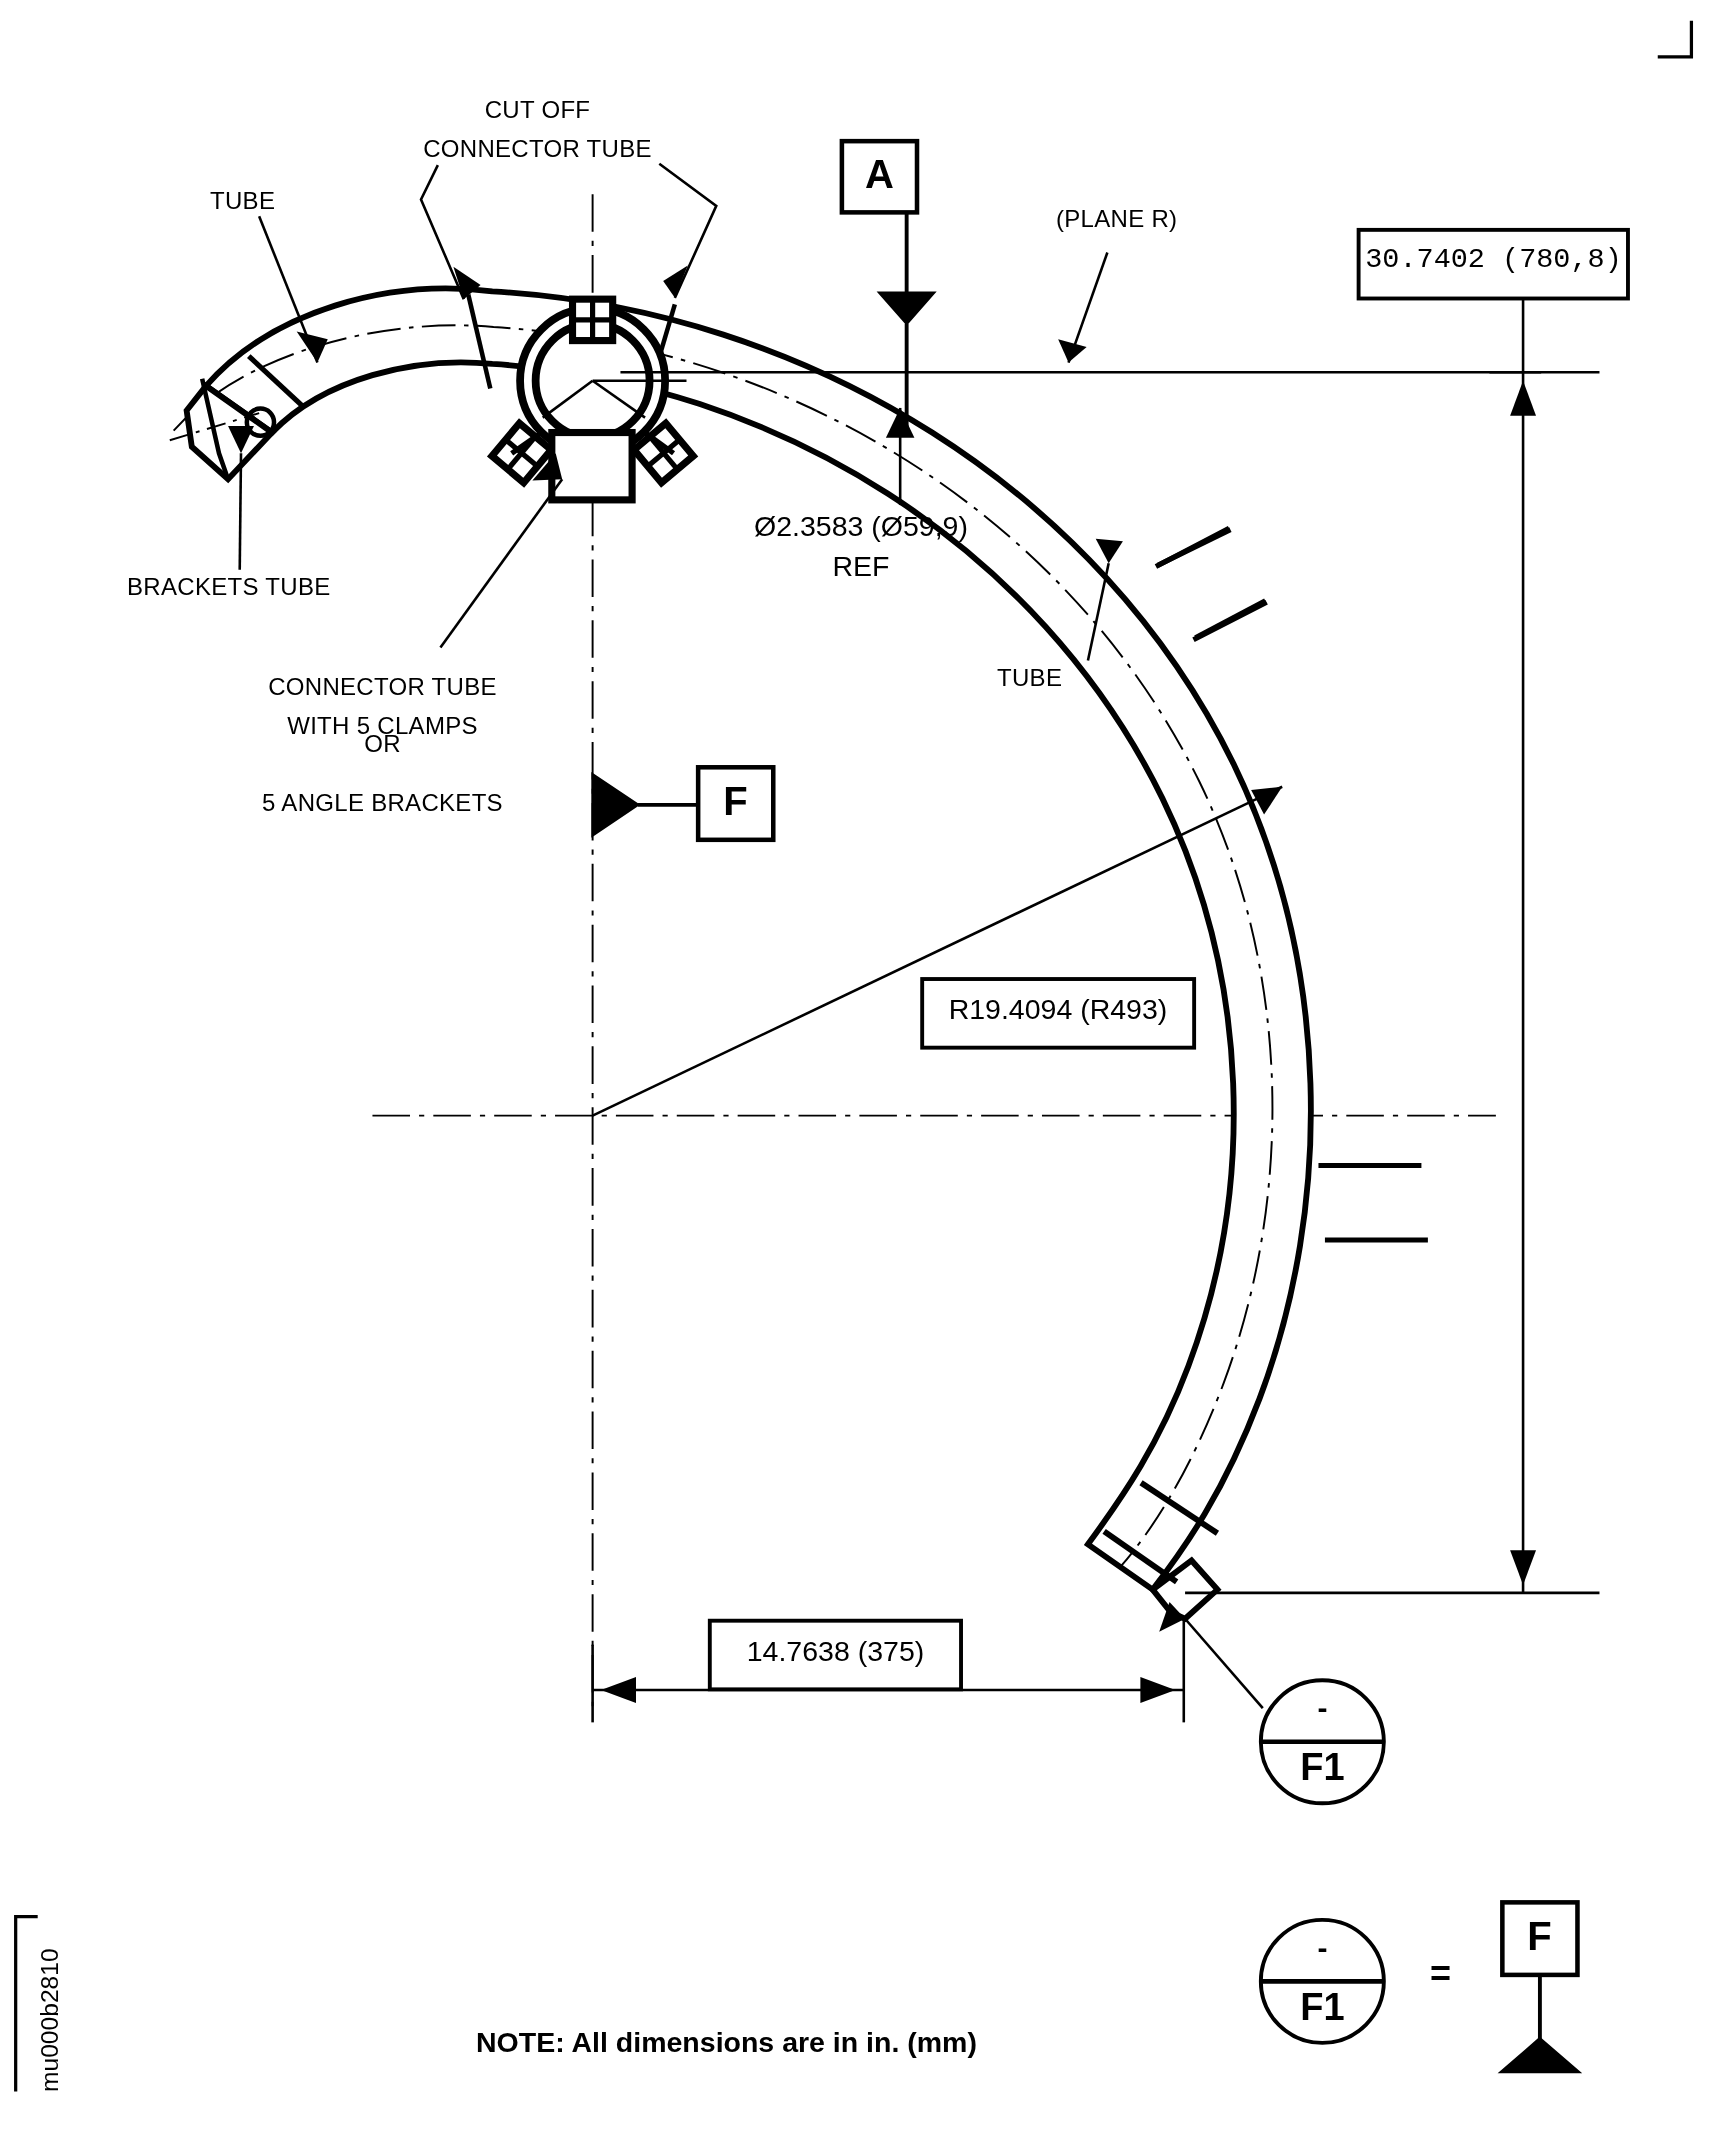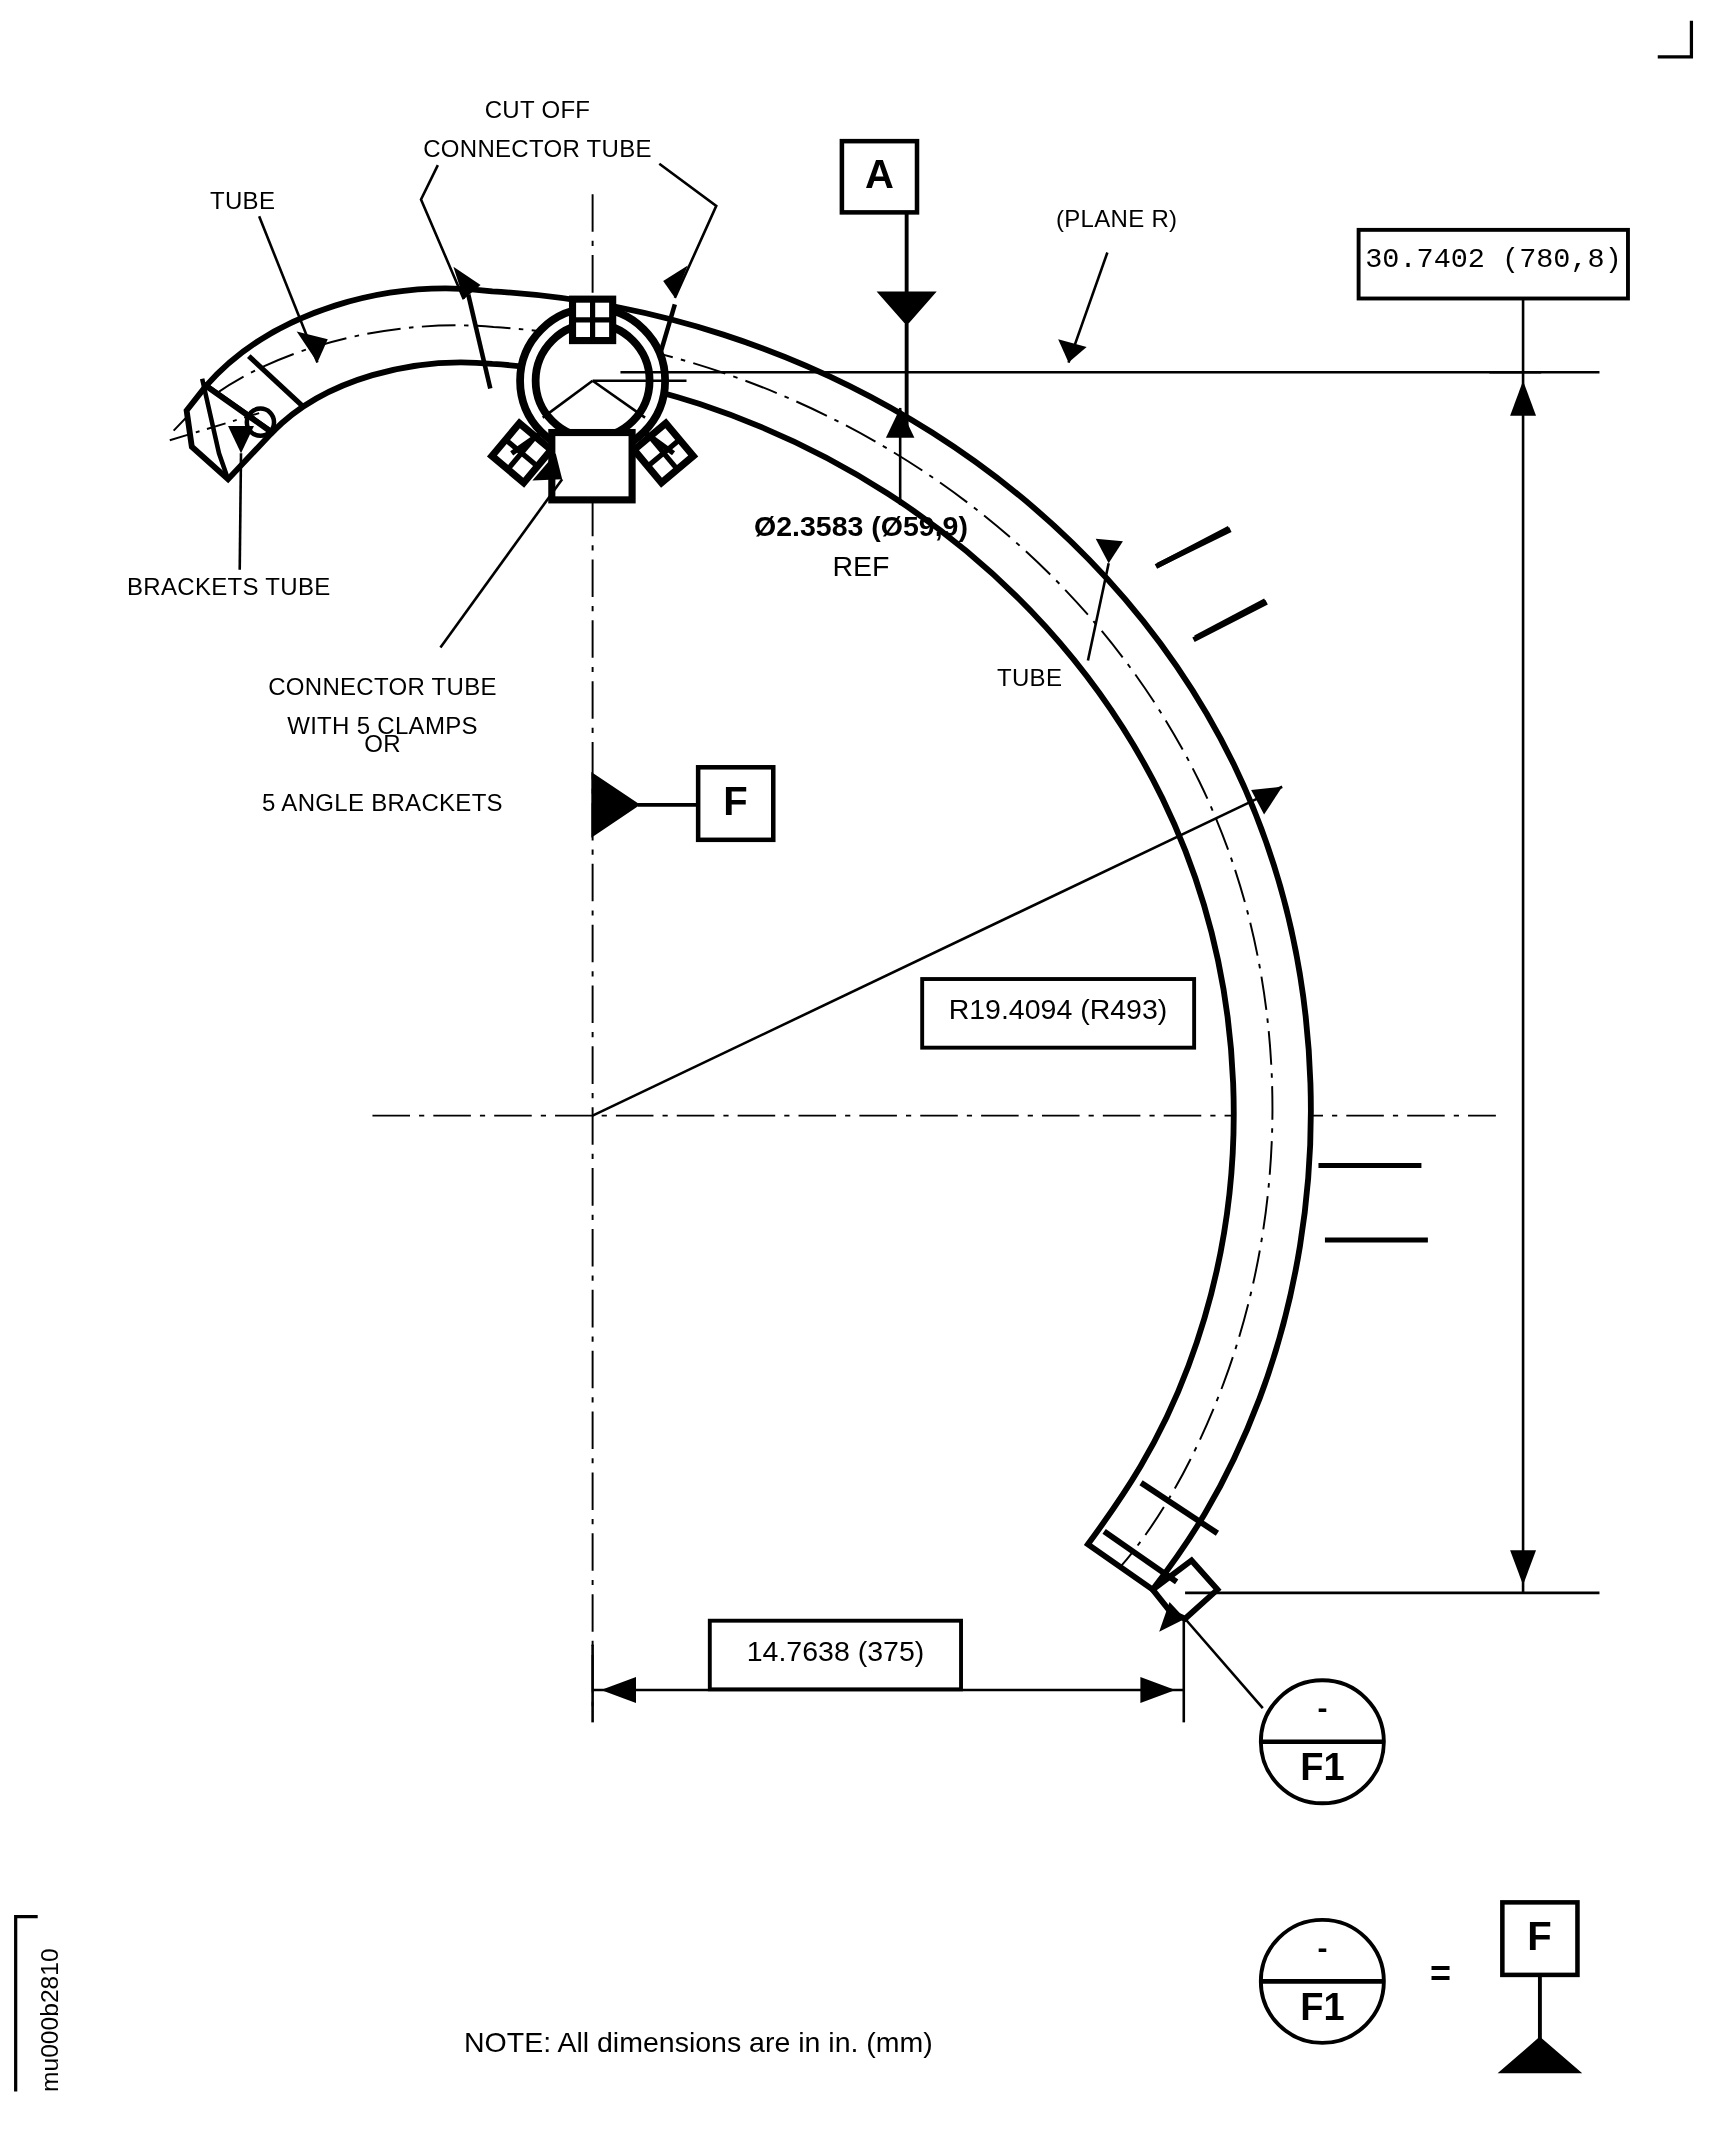--- a/index.html
+++ b/index.html
@@ -293,21 +293,21 @@
 
   <div class="txt lbl ctr" style="left:214px; top:675px; width:337px;">CONNECTOR TUBE</div>
   <div class="txt lbl ctr" style="left:214px; top:714px; width:337px;">WITH 5 CLAMPS</div>
   <div class="txt lbl ctr" style="left:214px; top:732px; width:337px;">OR</div>
   <div class="txt lbl ctr" style="left:214px; top:791px; width:337px;">5 ANGLE BRACKETS</div>
 
   <div class="txt lbl" style="left:1056px; top:207px;">(PLANE R)</div>
 
   <div class="txt lbl" style="left:997px; top:666px;">TUBE</div>
 
-  <div class="txt dimtxt ctr" style="left:712px; top:512px; width:298px;font-weight:bold;">Ø2.3583 (Ø59,9)</div>
+  <div class="txt dimtxt ctr" style="left:712px; top:512px; width:298px;">Ø2.3583 (Ø59,9)</div>
   <div class="txt dimtxt ctr" style="left:712px; top:552px; width:298px;">REF</div>
 
   <div class="txt dimtxt ctr" style="left:1359px; top:246px; width:269px;font-family:Liberation Mono, monospace;">30.7402 (780,8)</div>
 
   <div class="txt dimtxt ctr" style="left:922px; top:995px; width:272px;">R19.4094 (R493)</div>
 
   <div class="txt dimtxt ctr" style="left:710px; top:1637px; width:251px;">14.7638 (375)</div>
 
   <div class="txt bigltr ctr" style="left:842px; top:154px; width:75px;">A</div>
 
@@ -316,18 +316,18 @@
   <div class="txt ctr" style="left:1261px; top:1693px; width:123px; font-size:30px; font-weight:bold;">-</div>
   <div class="txt ctr" style="left:1261px; top:1748px; width:123px; font-size:38px; font-weight:bold;">F1</div>
 
   <div class="txt ctr" style="left:1261px; top:1933px; width:123px; font-size:30px; font-weight:bold;">-</div>
   <div class="txt ctr" style="left:1261px; top:1988px; width:123px; font-size:38px; font-weight:bold;">F1</div>
 
   <div class="txt ctr" style="left:1405px; top:1956px; width:71px; font-size:36px; font-weight:bold;">=</div>
 
   <div class="txt bigltr ctr" style="left:1502px; top:1916px; width:75px;">F</div>
 
-  <div class="txt note" style="left:464px; top:2028px;">NOTE: All dimensions are in in. (mm)</div>
+  <div class="txt note" style="left:476px; top:2028px;font-weight:bold;">NOTE: All dimensions are in in. (mm)</div>
 
   <div class="txt vertid" style="left:38px; top:2092px;">mu000b2810</div>
 
 </div>
 
 
 </body></html>

